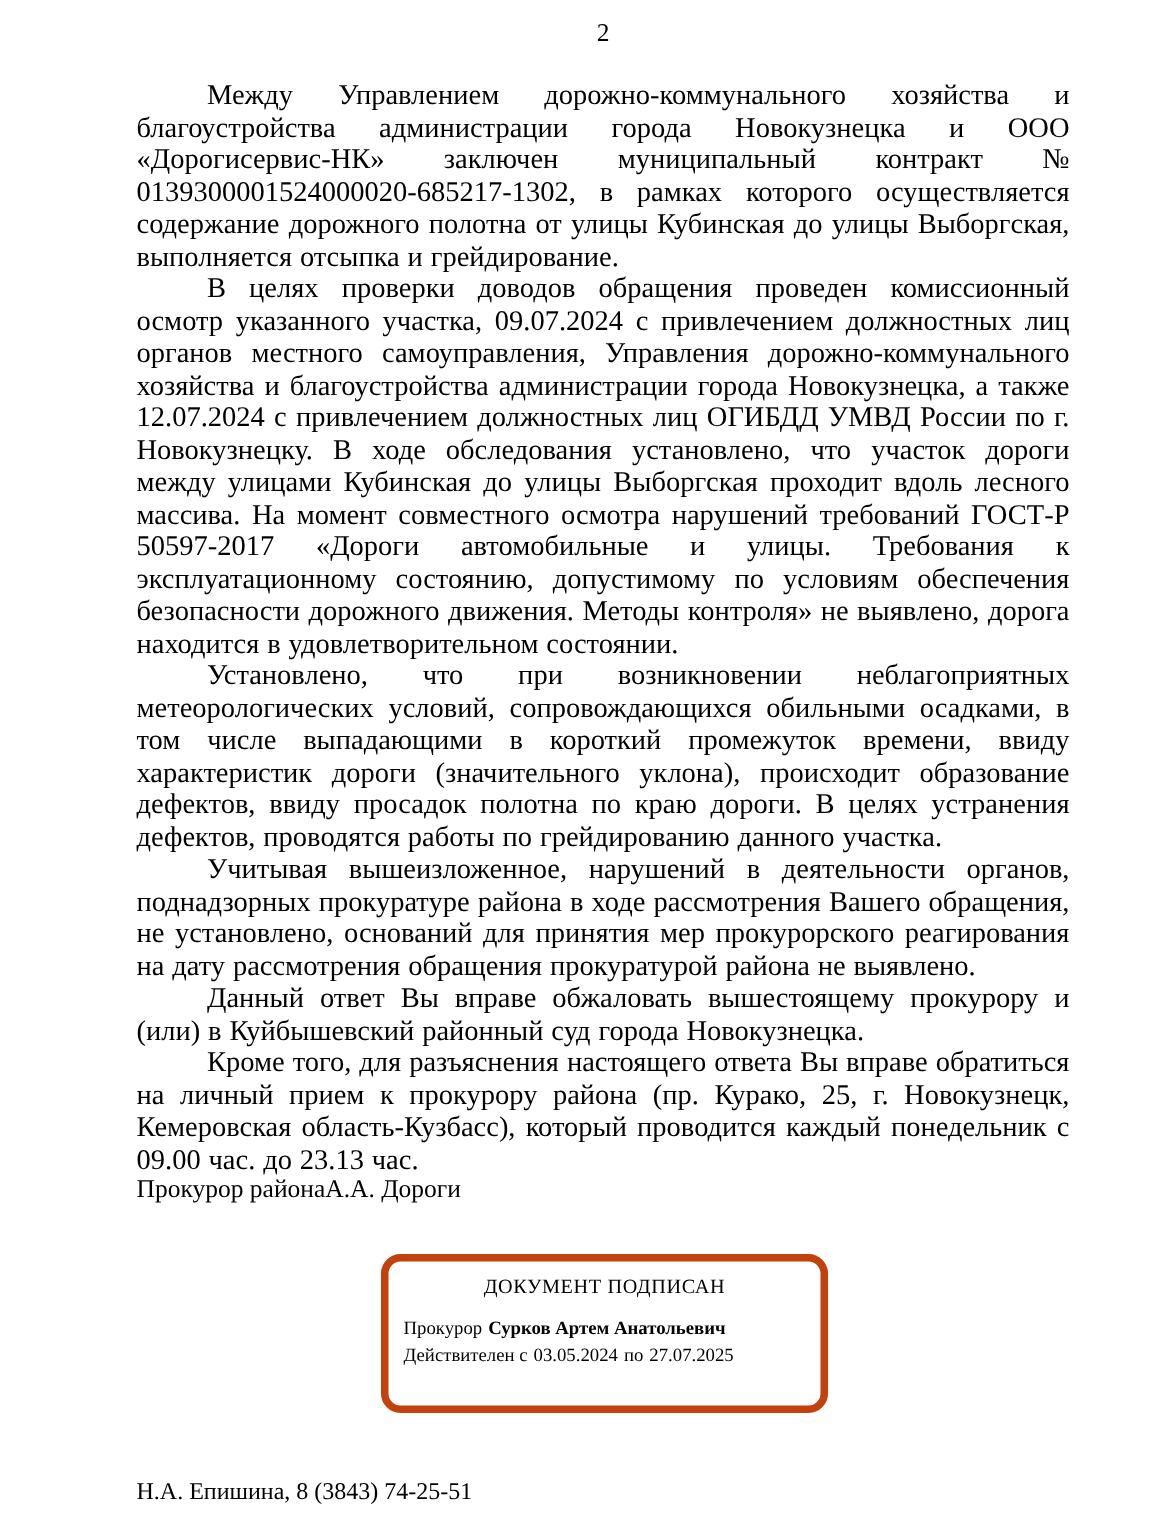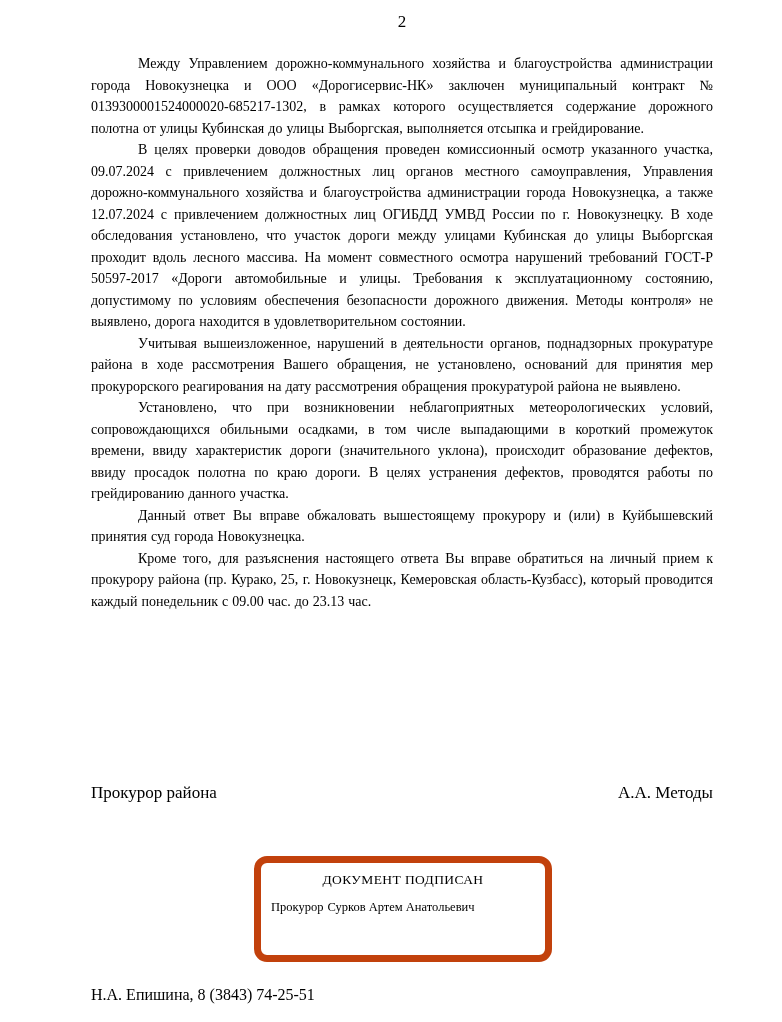--- a/index.html
+++ b/index.html
@@ -22,65 +22,63 @@
     left: 91px;
     width: 622px;
     text-align: center;
     font-size: 17px;
   }
   .body-text {
     position: absolute;
     top: 53px;
     left: 91px;
     width: 622px;
-    font-size: 14px;
+    font-size: 19px;
     line-height: 21.5px;
     text-align: justify;
   }
   .body-text p {
     margin: 0;
     padding: 0;
     text-indent: 47px;
     word-spacing: 0.5px;
   }
   .signature-row {
     position: absolute;
     top: 783px;
     left: 91px;
     width: 622px;
     display: flex;
-    justify-content: space-between;
     font-size: 17px;
   }
   .stamp {
     position: absolute;
     top: 836px;
     left: 254px;
     width: 298px;
     height: 106px;
     box-sizing: border-box;
-    border: 7px solid #c2410c;
+    border: 5px solid #c2410c;
     border-radius: 13px;
     padding: 9px 10px 8px 10px;
-    margin-top: 20px;
   }
   .stamp-title {
     text-align: center;
     font-size: 13.5px;
     line-height: 15.5px;
     letter-spacing: 0.4px;
   }
   .stamp-details {
     margin-top: 10px;
     font-size: 12.5px;
     line-height: 18.5px;
     white-space: nowrap;
   }
   .stamp-details .bold {
-    font-weight: normal;
+    font-weight: bold;
   }
   .sep {
     display: inline-block;
     width: 4px;
   }
   .footer-line {
     position: absolute;
     top: 986px;
     left: 91px;
     font-size: 16px;
@@ -89,37 +87,40 @@
 </head>
 <body>
 
 <div class="page">
 
   <div class="page-number">2</div>
 
   <div class="body-text">
     <p>Между Управлением дорожно-коммунального хозяйства и благоустройства администрации города Новокузнецка и ООО «Дорогисервис-НК» заключен муниципальный контракт № 0139300001524000020-685217-1302, в рамках которого осуществляется содержание дорожного полотна от улицы Кубинская до улицы Выборгская, выполняется отсыпка и грейдирование.</p>
     <p>В целях проверки доводов обращения проведен комиссионный осмотр указанного участка, 09.07.2024 с привлечением должностных лиц органов местного самоуправления, Управления дорожно-коммунального хозяйства и благоустройства администрации города Новокузнецка, а также 12.07.2024 с привлечением должностных лиц ОГИБДД УМВД России по г. Новокузнецку. В ходе обследования установлено, что участок дороги между улицами Кубинская до улицы Выборгская проходит вдоль лесного массива. На момент совместного осмотра нарушений требований ГОСТ-Р 50597-2017 «Дороги автомобильные и улицы. Требования к эксплуатационному состоянию, допустимому по условиям обеспечения безопасности дорожного движения. Методы контроля» не выявлено, дорога находится в удовлетворительном состоянии.</p>
+    <p>Установлено, что при возникновении неблагоприятных метеорологических условий, сопровождающихся обильными осадками, в том числе выпадающими в короткий промежуток времени, ввиду характеристик дороги (значительного уклона), происходит образование дефектов, ввиду просадок полотна по краю дороги. В целях устранения дефектов, проводятся работы по грейдированию данного участка.</p>
     <p>Учитывая вышеизложенное, нарушений в деятельности органов, поднадзорных прокуратуре района в ходе рассмотрения Вашего обращения, не установлено, оснований для принятия мер прокурорского реагирования на дату рассмотрения обращения прокуратурой района не выявлено.</p>
-    <p>Установлено, что при возникновении неблагоприятных метеорологических условий, сопровождающихся обильными осадками, в том числе выпадающими в короткий промежуток времени, ввиду характеристик дороги (значительного уклона), происходит образование дефектов, ввиду просадок полотна по краю дороги. В целях устранения дефектов, проводятся работы по грейдированию данного участка.</p>
-    <p>Данный ответ Вы вправе обжаловать вышестоящему прокурору и (или) в Куйбышевский принятия суд города Новокузнецка.</p>
+    <p>Данный ответ Вы вправе обжаловать вышестоящему прокурору и (или) в Куйбышевский районный суд города Новокузнецка.</p>
     <p>Кроме того, для разъяснения настоящего ответа Вы вправе обратиться на личный прием к прокурору района (пр. Курако, 25, г. Новокузнецк, Кемеровская область-Кузбасс), который проводится каждый понедельник с 09.00 час. до 23.13 час.</p>
   </div>
 
   <div class="signature-row">
     <span>Прокурор района</span>
-    <span>А.А. Методы</span>
+    <span>А.А. Дороги</span>
   </div>
 
   <div class="stamp">
     <div class="stamp-title">
       <div>ДОКУМЕНТ ПОДПИСАН</div>
     </div>
     <div class="stamp-details">
       <div>
         <span>Прокурор</span><span class="sep"></span><span class="bold">Сурков Артем Анатольевич</span>
       </div>
+      <div>
+        <span>Действителен с</span><span class="sep"></span><span>03.05.2024</span><span class="sep"></span><span>по</span><span class="sep"></span><span>27.07.2025</span>
+      </div>
     </div>
   </div>
 
   <div class="footer-line">Н.А. Епишина, 8 (3843) 74-25-51</div>
 
 </div>
 
 </body></html>

